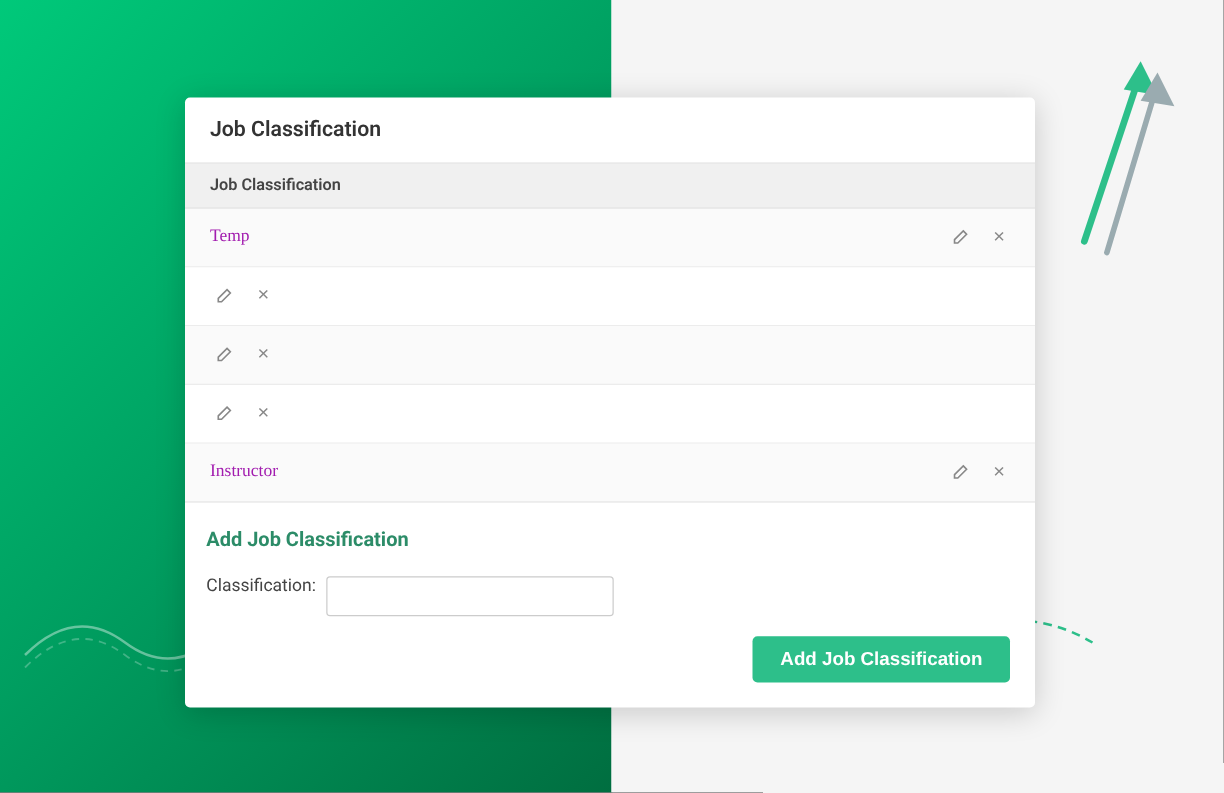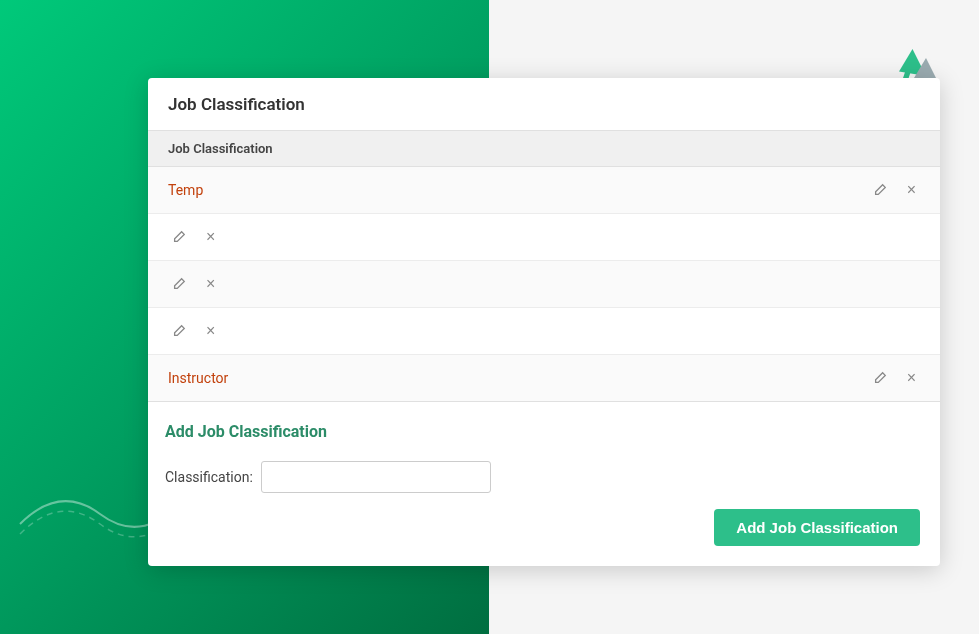--- a/index.html
+++ b/index.html
@@ -38,21 +38,21 @@
       top: 40px;
       width: 120px;
       height: 180px;
       z-index: 1;
     }
 
     .card {
       position: absolute;
       left: 148px;
       top: 78px;
-      width: 792px;
+      width: 680px;
       background: #fff;
       border-radius: 4px;
       box-shadow: 0 4px 24px rgba(0,0,0,0.18);
       z-index: 10;
       overflow: hidden;
     }
 
     .card-title {
       padding: 16px 20px;
       font-size: 17px;
@@ -86,21 +86,22 @@
       border-bottom: none;
     }
 
     .table-row:nth-child(even) {
       background: #fafafa;
     }
 
     .row-label {
       flex: 1;
       font-size: 14px;
-      color: #c2410c;
+      color: #a21caf;
+      font-family: Liberation Serif, serif;
     }
 
     .row-actions {
       display: flex;
       align-items: center;
       gap: 12px;
     }
 
     .icon-btn {
       background: none;
@@ -132,21 +133,21 @@
 
     .add-section-title {
       font-size: 16px;
       font-weight: 700;
       color: #2c8c68;
       margin-bottom: 20px;
     }
 
     .form-row {
       display: flex;
-      align-items: center;
+      align-items: flex-start;
       margin-bottom: 16px;
     }
 
     .form-label {
       font-size: 14px;
       color: #444;
       margin-right: 8px;
       white-space: nowrap;
     }
 

